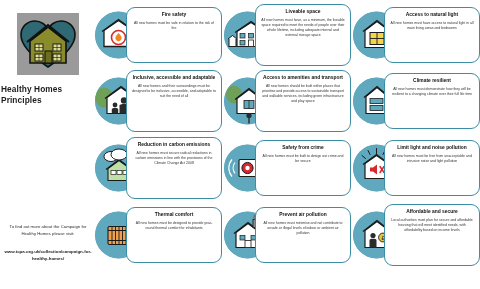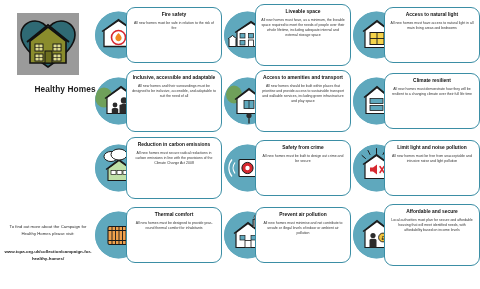--- a/index.html
+++ b/index.html
@@ -16,22 +16,21 @@
   #left-col{position:absolute;left:0;top:0;width:95px;height:289px;}
 
   .logo-box{
     position:absolute;left:17px;top:13px;width:62px;height:62px;
     background:#9a9a9a;
     box-sizing:border-box;
   }
   .logo-box svg{display:block;width:62px;height:62px;}
 
   .brand-title{
-    position:absolute;left:21px;top:84px;width:88px;
-    text-align:center;
+    position:absolute;left:1px;top:84px;width:88px;
     font-size:8.3px;font-weight:bold;color:#1c1c1c;
     line-height:1.3;
     letter-spacing:.1px;
   }
 
   .footer-note{
     position:absolute;left:3px;top:224px;width:90px;
     text-align:center;
     font-size:4.3px;color:#2d2d2d;line-height:1.55;
   }
@@ -111,20 +110,21 @@
           <line x1="40" y1="41" x2="40" y2="48"></line>
             <line x1="36" y1="44.5" x2="44" y2="44.5"></line>
         </g>
 
         <rect x="28" y="38" width="7" height="12" fill="#6d6f1f" stroke="#111" stroke-width="1"></rect>
       </svg>
     </div>
 
     <div class="brand-title">
       <div>Healthy Homes</div>
+      <div>Principles</div>
     </div>
 
     <div class="footer-note">To find out more about the Campaign for Healthy Homes please visit:</div>
     <div class="footer-url">www.tcpa.org.uk/collection/campaign-for-healthy-homes/</div>
   </div>
 
   <div id="grid">
 
     <div class="cell" style="left:0px;top:5px;width:128px;height:60px;">
       <div class="icon-circle">

